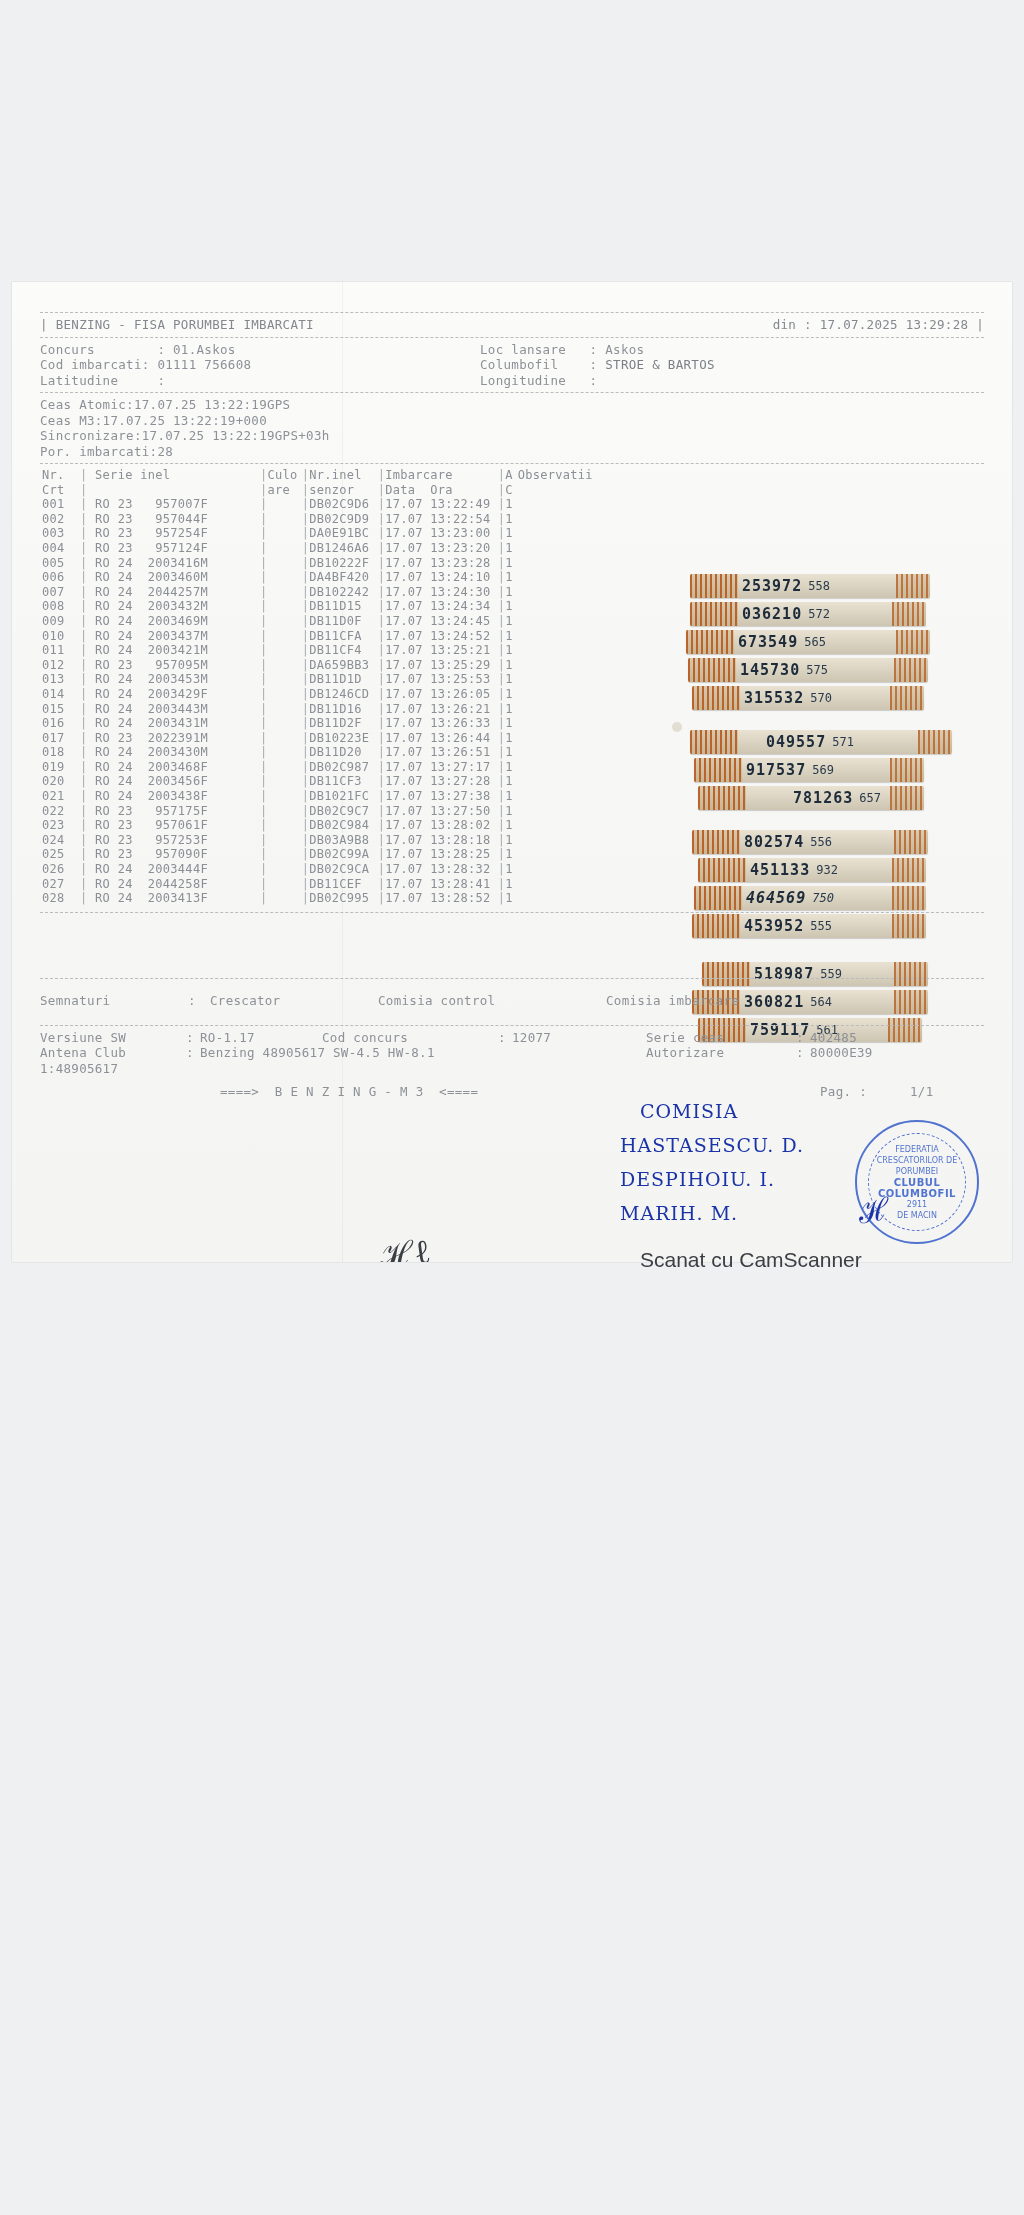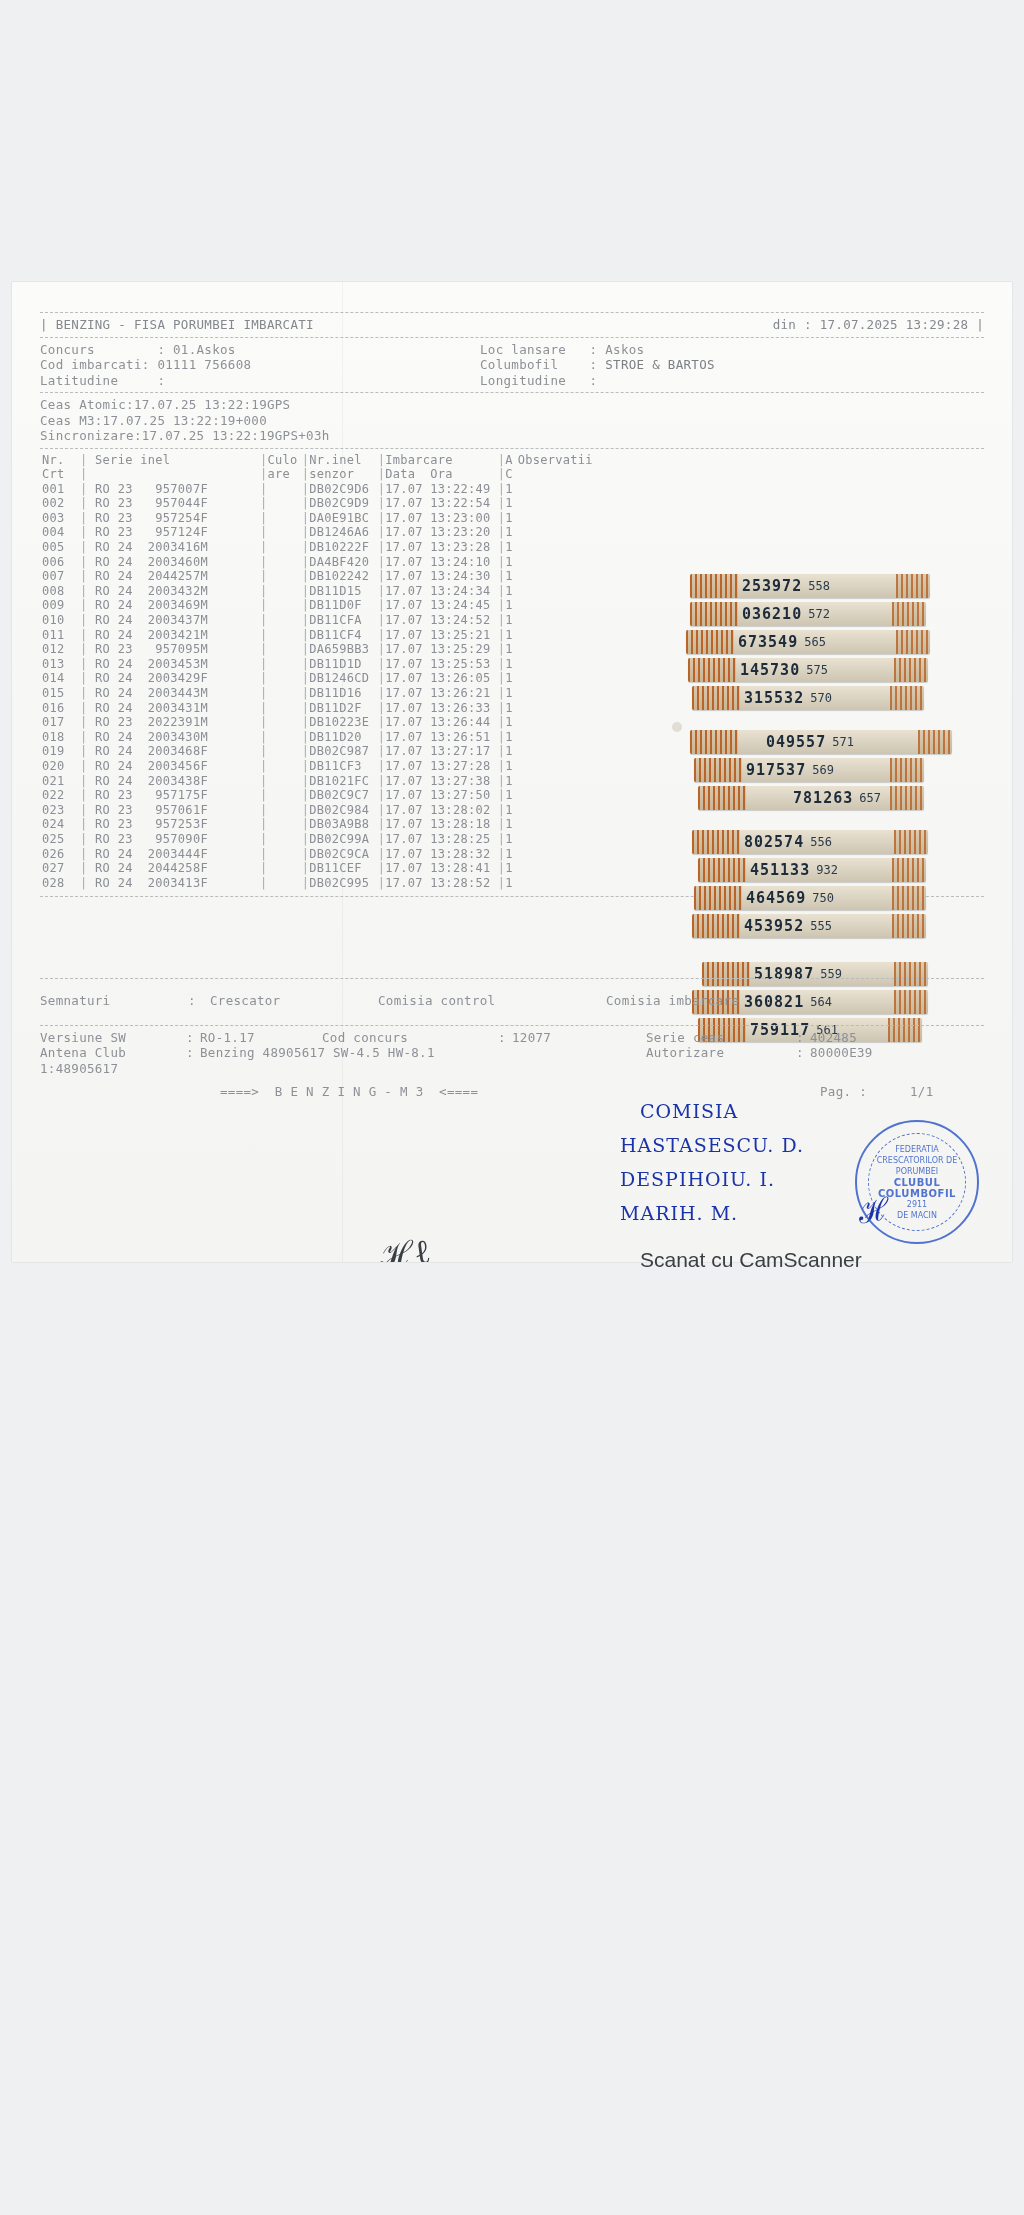--- a/index.html
+++ b/index.html
@@ -143,20 +143,23 @@
         <div class="dashed"></div>
 
         <div class="row">
           <span>Ceas Atomic</span>  <span>:</span> <span>17.07.25 13:22:19</span>  <span>GPS</span>
         </div>
         <div class="row">
           <span>Ceas M3</span>      <span>:</span> <span>17.07.25 13:22:19</span>  <span>+000</span>
         </div>
         <div class="row">
           <span>Sincronizare</span> <span>:</span> <span>17.07.25 13:22:19</span>  <span>GPS+03h</span>
+        </div>
+        <div class="row">
+          <span>Por. imbarcati:</span> <span>28</span>
         </div>
 
         <div class="dashed"></div>
 
         <table class="lst">
           <thead>
             <tr>
               <th class="cnum">Nr.</th>
               <th class="cserie" style="text-align:left"><span class="vbar">|</span> <span>Serie inel</span></th>
               <th class="cculo"><span class="vbar">|</span><span>Culo</span></th>
@@ -236,21 +239,21 @@
             <span class="code">802574</span>
             <span class="tail">556</span>
             <span class="wig2"></span>
           </div>
           <div class="sticker" style="left: 14px; top: 284px; width: 228px;">
             <span class="wig"></span>
             <span class="code">451133</span>
             <span class="tail">932</span>
             <span class="wig2"></span>
           </div>
-          <div class="sticker" style="left: 10px; top: 312px; width: 232px;">
+          <div class="sticker" style="left: 10px; top: 312px; width: 232px; font-style: italic;">
             <span class="wig"></span>
             <span class="code">464569</span>
             <span class="tail">750</span>
             <span class="wig2"></span>
           </div>
           <div class="sticker" style="left: 8px; top: 340px; width: 234px;">
             <span class="wig"></span>
             <span class="code">453952</span>
             <span class="tail">555</span>
             <span class="wig2"></span>

